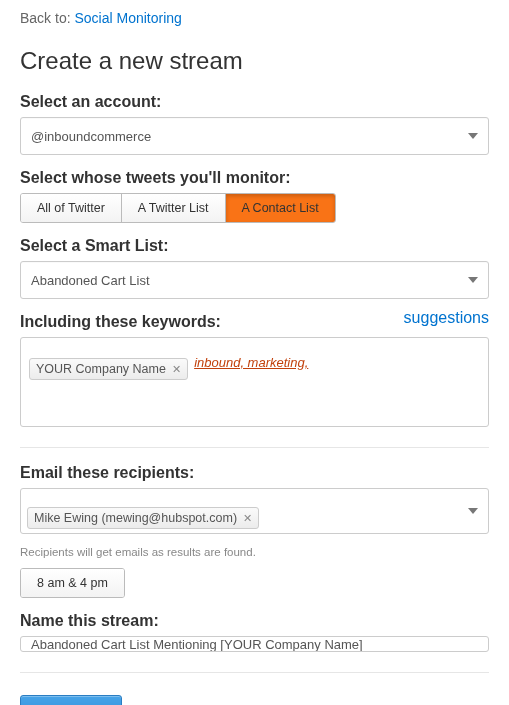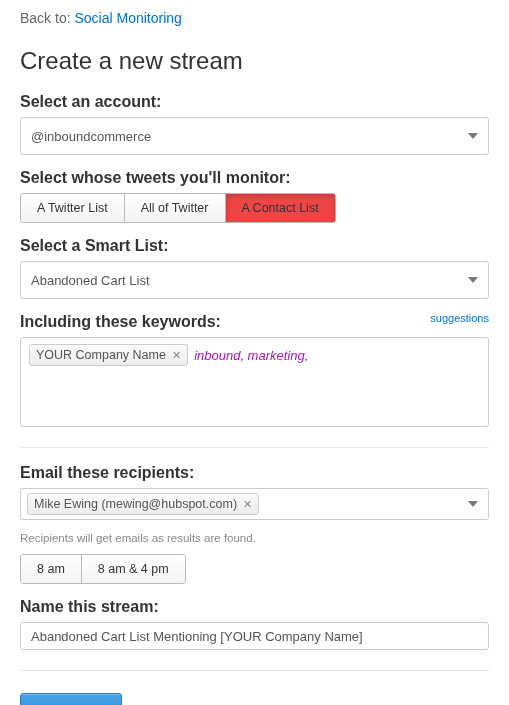--- a/index.html
+++ b/index.html
@@ -28,21 +28,21 @@
     margin: 14px 0 6px 0;
   }
   .label-row {
     display: flex;
     justify-content: space-between;
     align-items: center;
   }
   .label-row a {
     color: #0073cf;
     text-decoration: none;
-    font-size: 11px;
+    font-size: 16px;
   }
   .select-wrap {
     position: relative;
     border: 1px solid #ccc;
     border-radius: 3px;
     background: #fff;
     height: 38px;
     display: flex;
     align-items: center;
     padding: 0 30px 0 10px;
@@ -70,21 +70,21 @@
     border: none;
     border-right: 1px solid #bbb;
     background: linear-gradient(#ffffff, #f3f3f3);
     padding: 7px 16px;
     font-size: 12.5px;
     color: #333;
     cursor: pointer;
   }
   .seg-group button:last-child { border-right: none; }
   .seg-group button.active {
-    background: #ef4444;
+    background: #f97316;
     color: #333;
     box-shadow: inset 0 2px 4px rgba(0,0,0,0.2);
   }
   .tagbox {
     border: 1px solid #ccc;
     border-radius: 3px;
     min-height: 90px;
     padding: 6px 8px;
     display: flex;
     flex-wrap: wrap;
@@ -93,32 +93,34 @@
   }
   .tag {
     background: linear-gradient(#fafafa, #ececec);
     border: 1px solid #ccc;
     border-radius: 3px;
     padding: 3px 6px;
     display: inline-flex;
     align-items: center;
     font-size: 12.5px;
     color: #555;
+    margin-top: 14px;
   }
   .tag .x {
     margin-left: 6px;
     color: #888;
     cursor: pointer;
     font-size: 11px;
   }
   .tag-placeholder {
-    color: #a21caf;
+    color: #c2410c;
     font-style: italic;
     align-self: center;
     padding: 3px 2px;
+    text-decoration: underline;
   }
   .tagselect {
     position: relative;
     border: 1px solid #ccc;
     border-radius: 3px;
     min-height: 32px;
     padding: 4px 30px 4px 6px;
     display: flex;
     flex-wrap: wrap;
     gap: 4px;
@@ -131,21 +133,21 @@
   }
   hr.divider {
     border: none;
     border-top: 1px solid #e6e6e6;
     margin: 20px 0 16px 0;
   }
   input[type="text"].text-input {
     width: 100%;
     border: 1px solid #ccc;
     border-radius: 3px;
-    height: 28px;
+    height: 16px;
     padding: 0 10px;
     font-size: 13px;
     color: #555;
   }
   .create-btn {
     margin-top: 6px;
     background: linear-gradient(#46a3e8, #2e8bd6);
     border: 1px solid #2a7dc2;
     color: #fff;
     font-size: 13px;
@@ -171,22 +173,22 @@
 
 <label class="section-label">Select an account:</label>
 <div class="select-wrap">
   <span>@inboundcommerce</span>
   <span class="caret"></span>
 </div>
 
 
 <label class="section-label">Select whose tweets you'll monitor:</label>
 <div class="seg-group" id="monitor-group">
+    <button>All of Twitter</button>
     <button>A Twitter List</button>
-    <button>All of Twitter</button>
     <button class="active">A Contact List</button>
   </div>
 
 
 <label class="section-label">Select a Smart List:</label>
 <div class="select-wrap">
   <span>Abandoned Cart List</span>
   <span class="caret"></span>
 </div>
 
@@ -210,21 +212,20 @@
 <div class="tagselect" id="recipients-box">
   <span class="tag">
       <span>Mike Ewing (mewing@hubspot.com)</span>
       <span class="x">✕</span>
     </span>
     <span class="caret"></span>
 </div>
 <div class="helper">Recipients will get emails as results are found.</div>
 
 <div class="seg-group freq-group" id="freq-group">
-    <button>8 am</button>
     <button>8 am &amp; 4 pm</button>
   </div>
 
 
 <label class="section-label">Name this stream:</label>
 <input type="text" class="text-input" value="Abandoned Cart List Mentioning [YOUR Company Name]" style="">
 
 <hr class="divider">
 
 <button class="create-btn">Create</button>

